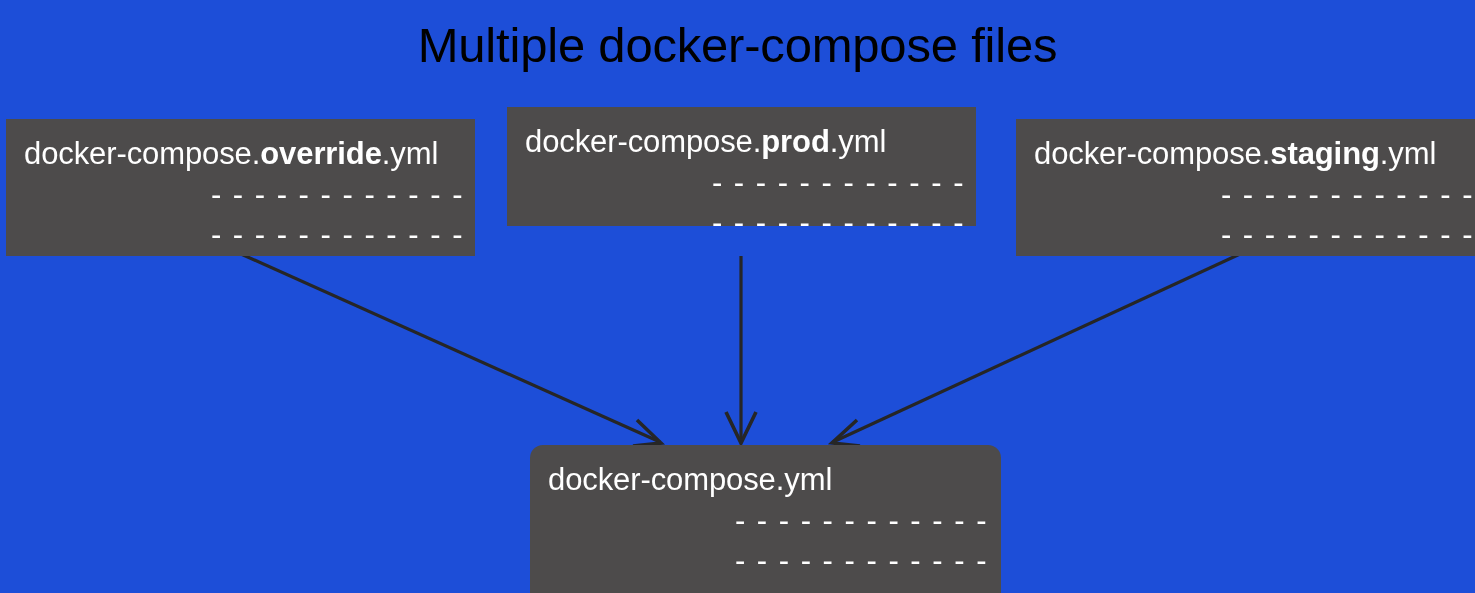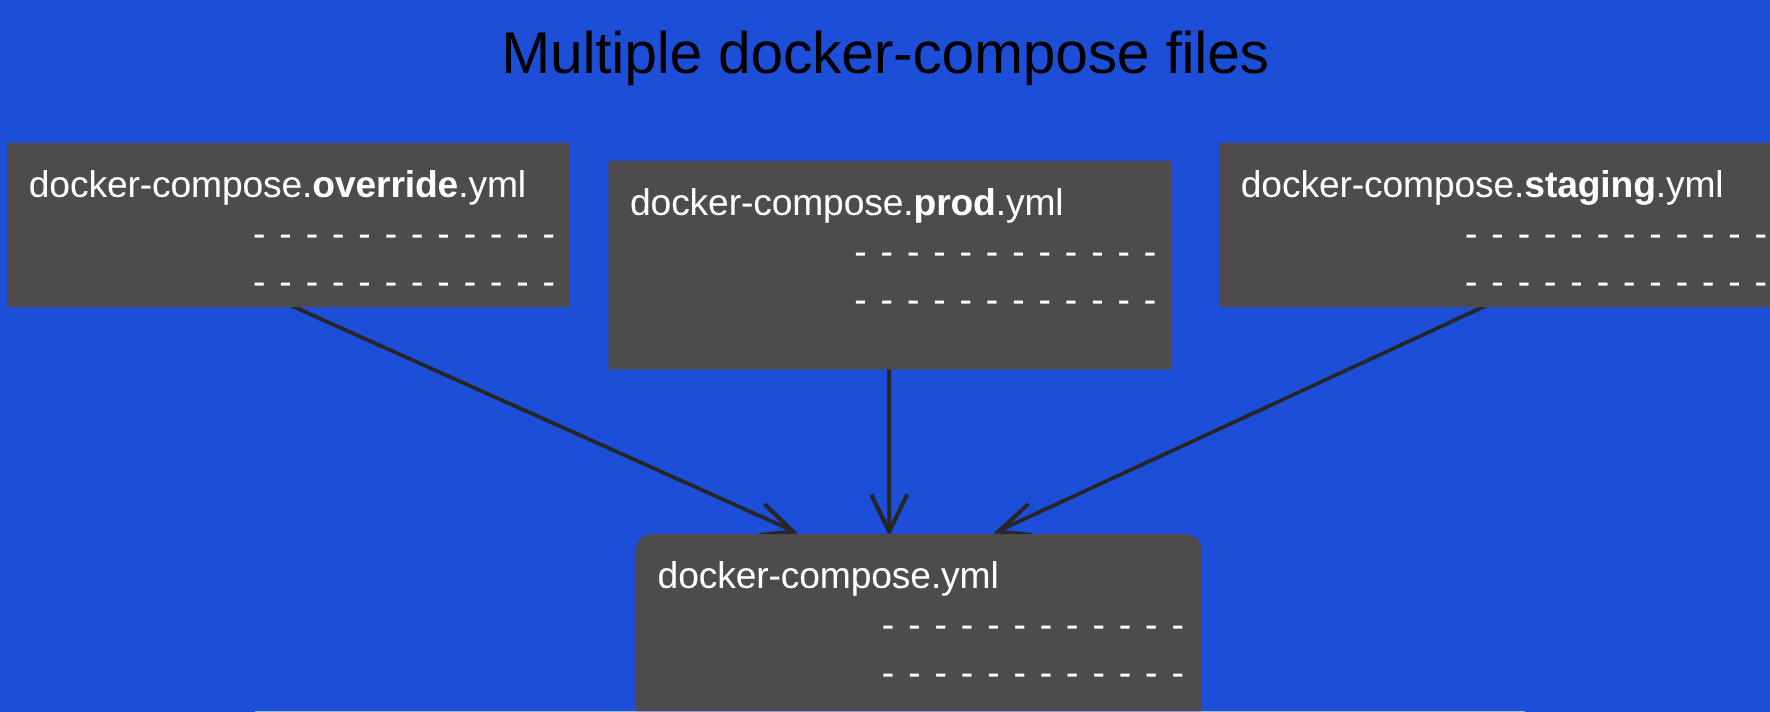--- a/index.html
+++ b/index.html
@@ -78,21 +78,21 @@
     font-size: 31px;
     line-height: 40px;
     color: #ffffff;
     letter-spacing: 1.5px;
     white-space: nowrap;
     font-family: "Liberation Sans", "DejaVu Sans", sans-serif;
   }
 
   
   #box-override { left: 6px;    top: 119px; width: 469px; height: 137px; }
-  #box-prod     { left: 507px;  top: 134px; width: 469px; height: 174px; }
+  #box-prod     { left: 507px;  top: 107px; width: 469px; height: 119px; }
   #box-staging  { left: 1006px; top: 119px; width: 469px; height: 137px; margin-left: 10px; }
   #box-base     { left: 530px;  top: 445px; width: 471px; height: 176px; border-radius: 13px; }
 </style>
 </head>
 <body>
 
 <div id="canvas">
 
   <div id="diagram-title">Multiple docker-compose files</div>
 

